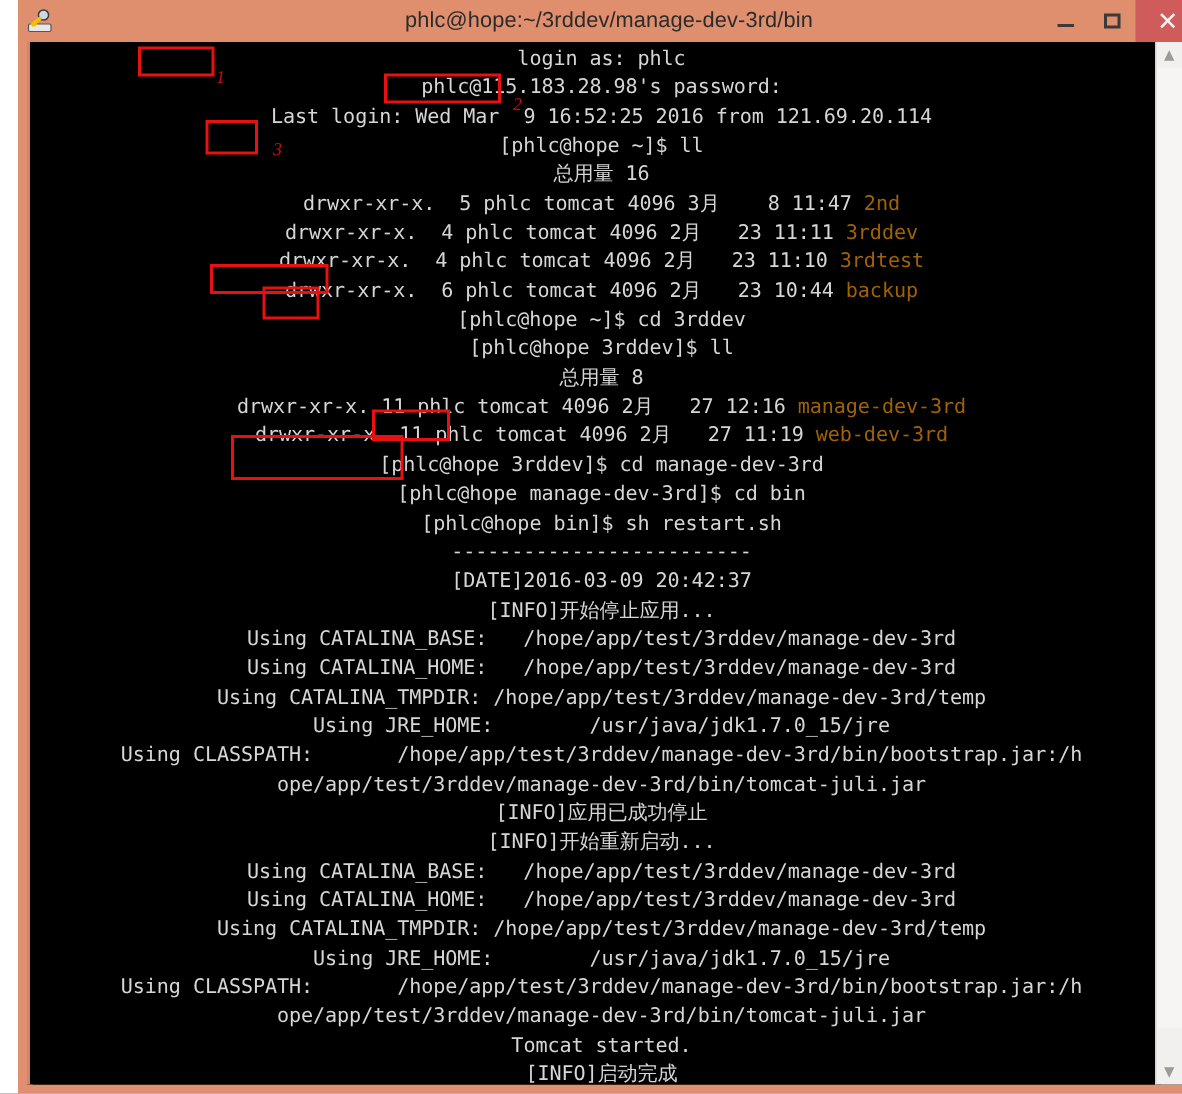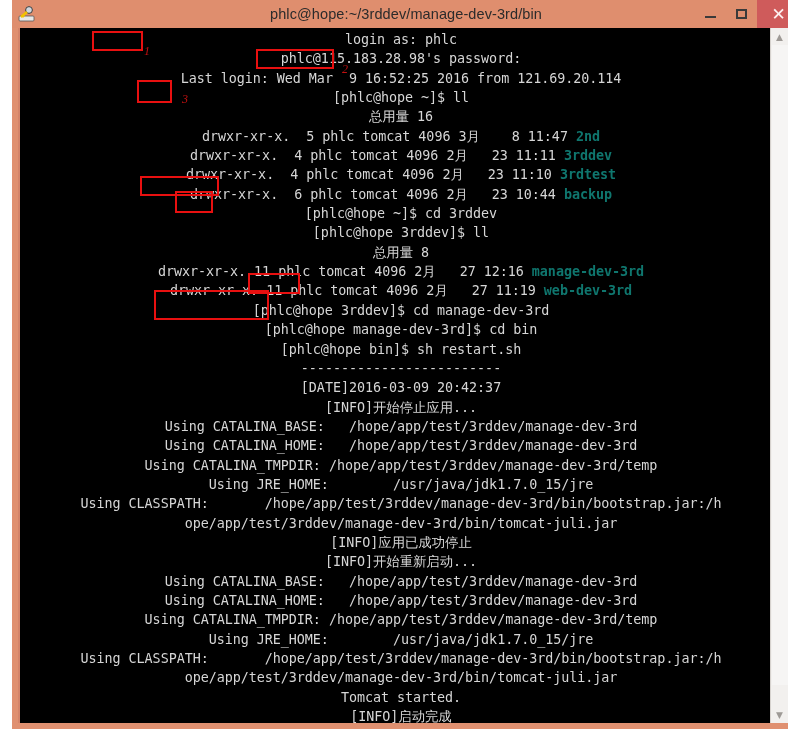--- a/index.html
+++ b/index.html
@@ -108,21 +108,21 @@
     width: 746px;
     font-family: "DejaVu Sans Mono", "Liberation Mono", monospace;
     font-size: 13.4px;
     line-height: 19.35px;
     color: #d6d6d6;
     white-space: pre;
     letter-spacing: -0.05px;
     text-align: center;
   }
   .ln { height: 19.35px; }
-  .dir { color: #0f766e; font-weight: bold; }
+  .dir { color: #a16207; font-weight: normal; }
 
   
   #scrollbar {
     position: absolute;
     left: 758px;
     top: 28px;
     width: 18px;
     height: 695px;
     background: #f2f0ee;
     border-left: 1px solid #d6d2ce;

